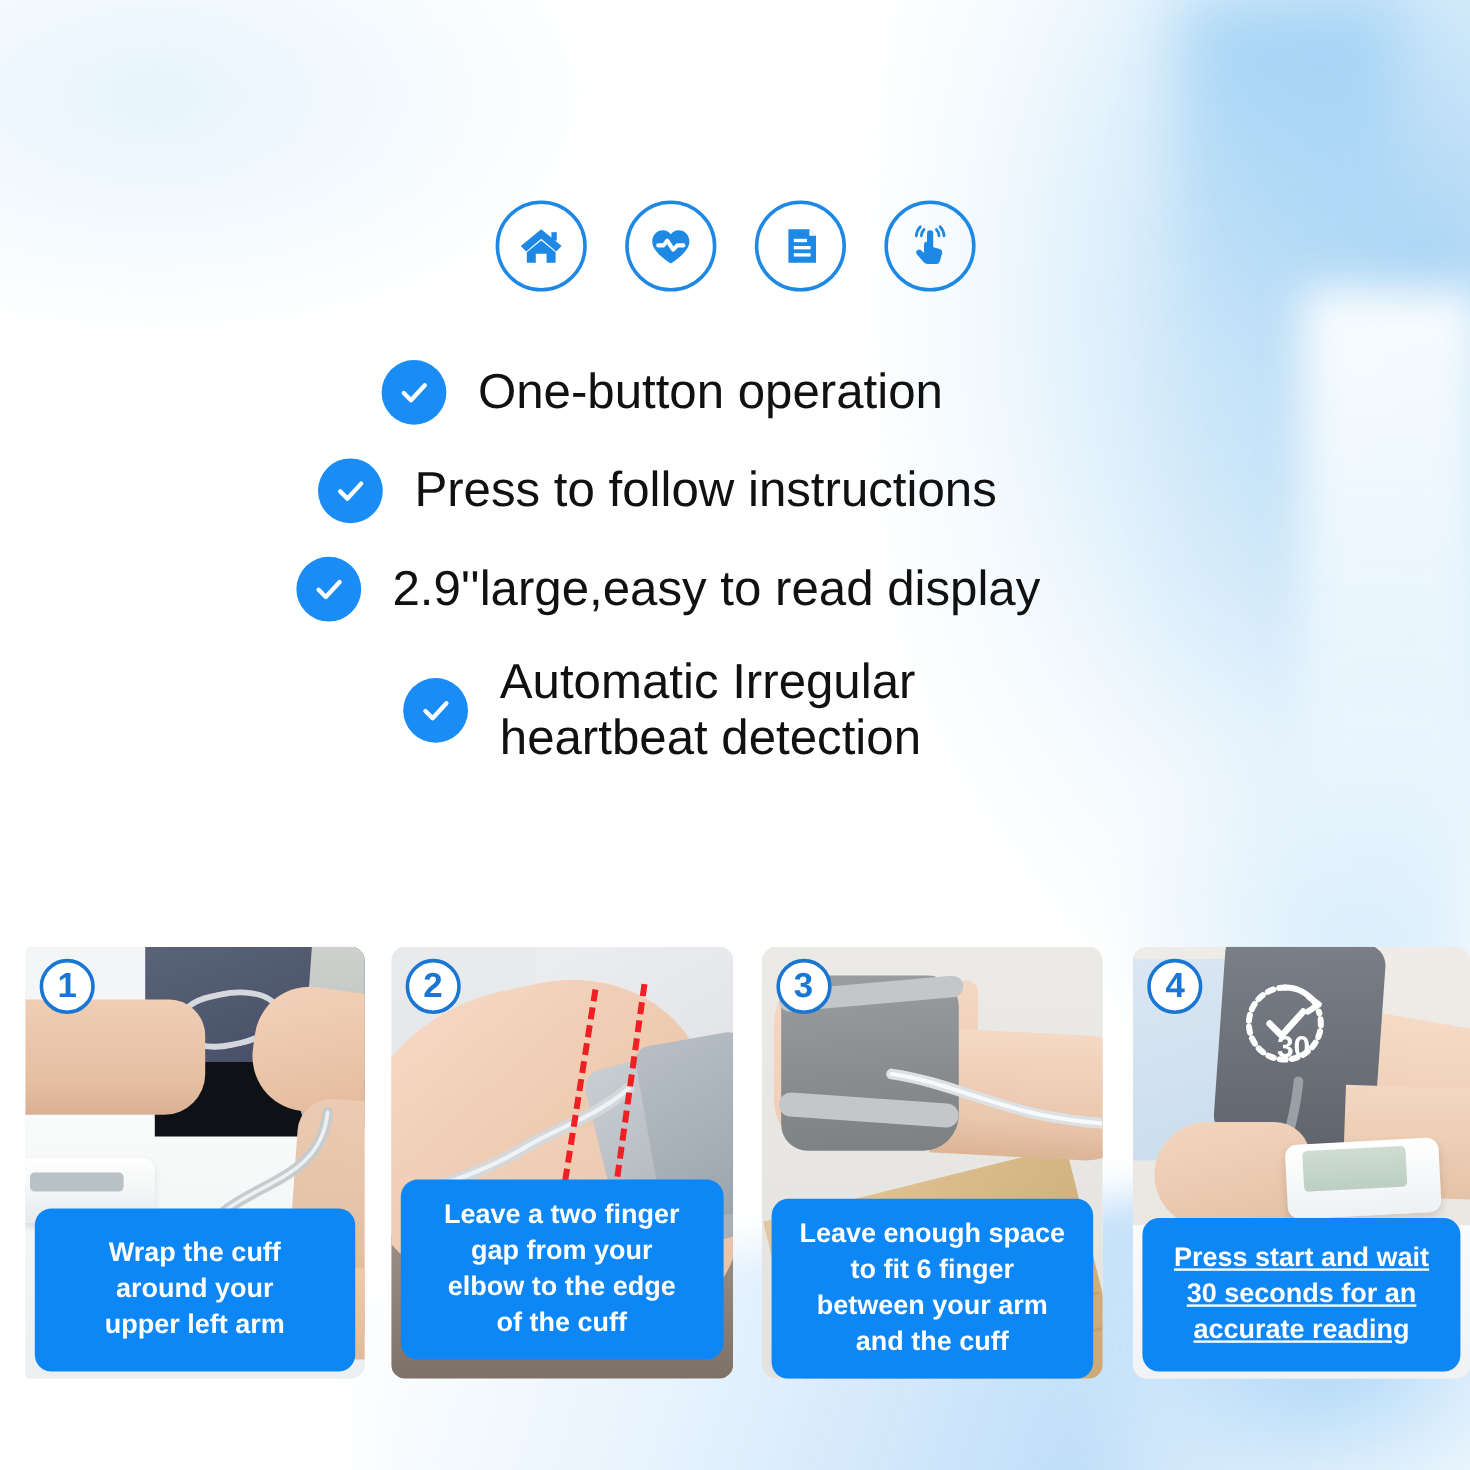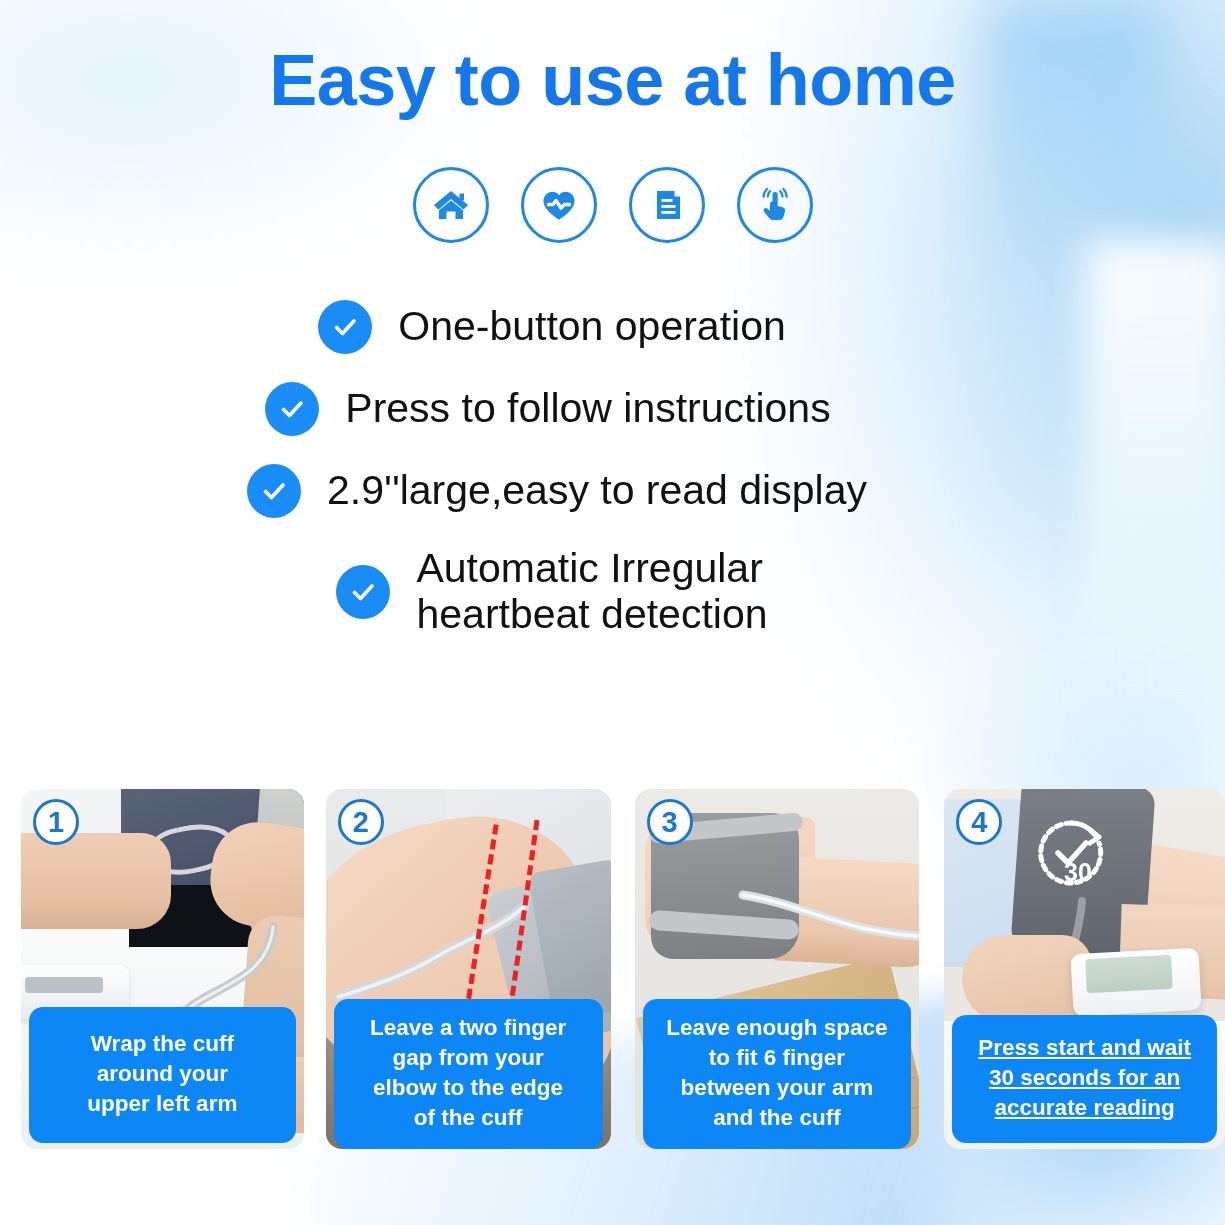--- a/index.html
+++ b/index.html
@@ -216,21 +216,21 @@
     width: 283px;
     border-radius: 0 12px 12px 0;
   }
   .step.s2 { margin-left: 14px; width: 285px; }
   .step.s3 { margin-left: 16px; width: 285px; }
   .step.s4 { margin-left: 17px; width: 281px; }
 
   .photo {
     position: absolute;
     inset: 0;
-    border-radius: 16px;
+    border-radius: 4px;
     overflow: hidden;
     background: #f2f4f6;
   }
 
   
   .p1-bg       { position:absolute; inset:0; background:#f4f5f6; }
   .p1-shirt    { position:absolute; left:100px; top:0; width:230px; height:118px;
                  background:linear-gradient(160deg,#5a6477 0%,#49526a 60%,#3c4458 100%); }
   .p1-shirtlogo{ position:absolute; left:128px; top:36px; width:86px; height:48px;
                  border-radius:40% 60% 50% 50%;
@@ -367,40 +367,39 @@
     font-size: 22.5px;
     font-weight: 700;
     line-height: 1.33;
     text-align: center;
     padding: 14px 8px 16px;
     box-sizing: border-box;
     white-space: pre-line;
     z-index: 6;
   }
   .caption.c1 { bottom: 6px; padding: 22px 8px 24px; }
-  .caption.c2 { bottom: 0px; }
+  .caption.c2 { bottom: 16px; }
   .caption.c3 { bottom: 0px; }
   .caption.c4 { bottom: 6px; padding: 18px 8px 20px; text-decoration: underline; }
 </style>
 </head>
 <body>
 
 <div class="page">
 
   <div class="bg-layer">
     <div class="bg-top-left"></div>
     <div class="bg-right-wash"></div>
     <div class="bg-right-bar"></div>
     <div class="bg-right-pillar"></div>
     <div class="bg-mid-right"></div>
     <div class="bg-bottom-diag"></div>
     <div class="bg-bottom-right"></div>
   </div>
 
-  <div class="headline">Easy to use at home</div>
 
   <div class="icon-row">
 
     <div class="icon-circle">
       <svg width="42" height="42" viewBox="0 0 42 42" aria-hidden="true">
         <path d="M21 7 L38 21 L33.5 25.5 L21 15 L8.5 25.5 L4 21 Z" fill="#1e88e5"></path>
         <path d="M21 16.5 L33 26.2 L33 35 L25.5 35 L25.5 27.5 L16.5 27.5 L16.5 35 L9 35 L9 26.2 Z" fill="#1e88e5"></path>
         <rect x="29.5" y="9.5" width="4.5" height="7" fill="#1e88e5"></rect>
       </svg>
     </div>

